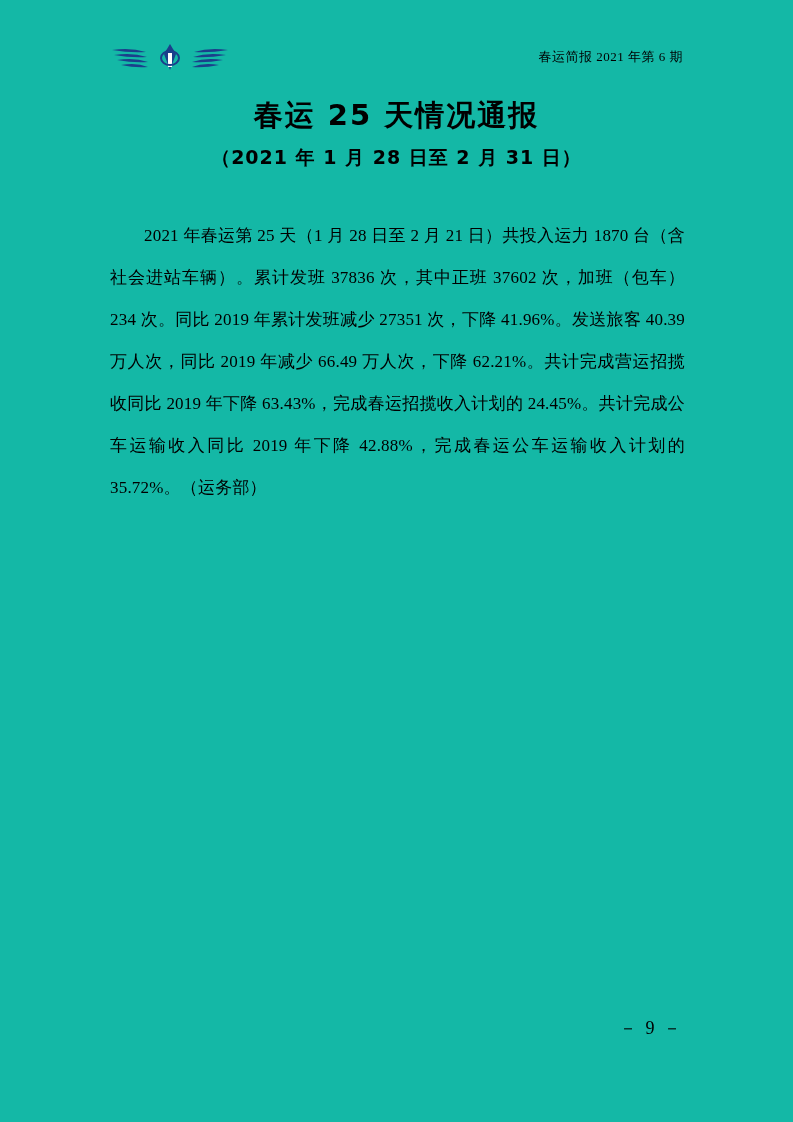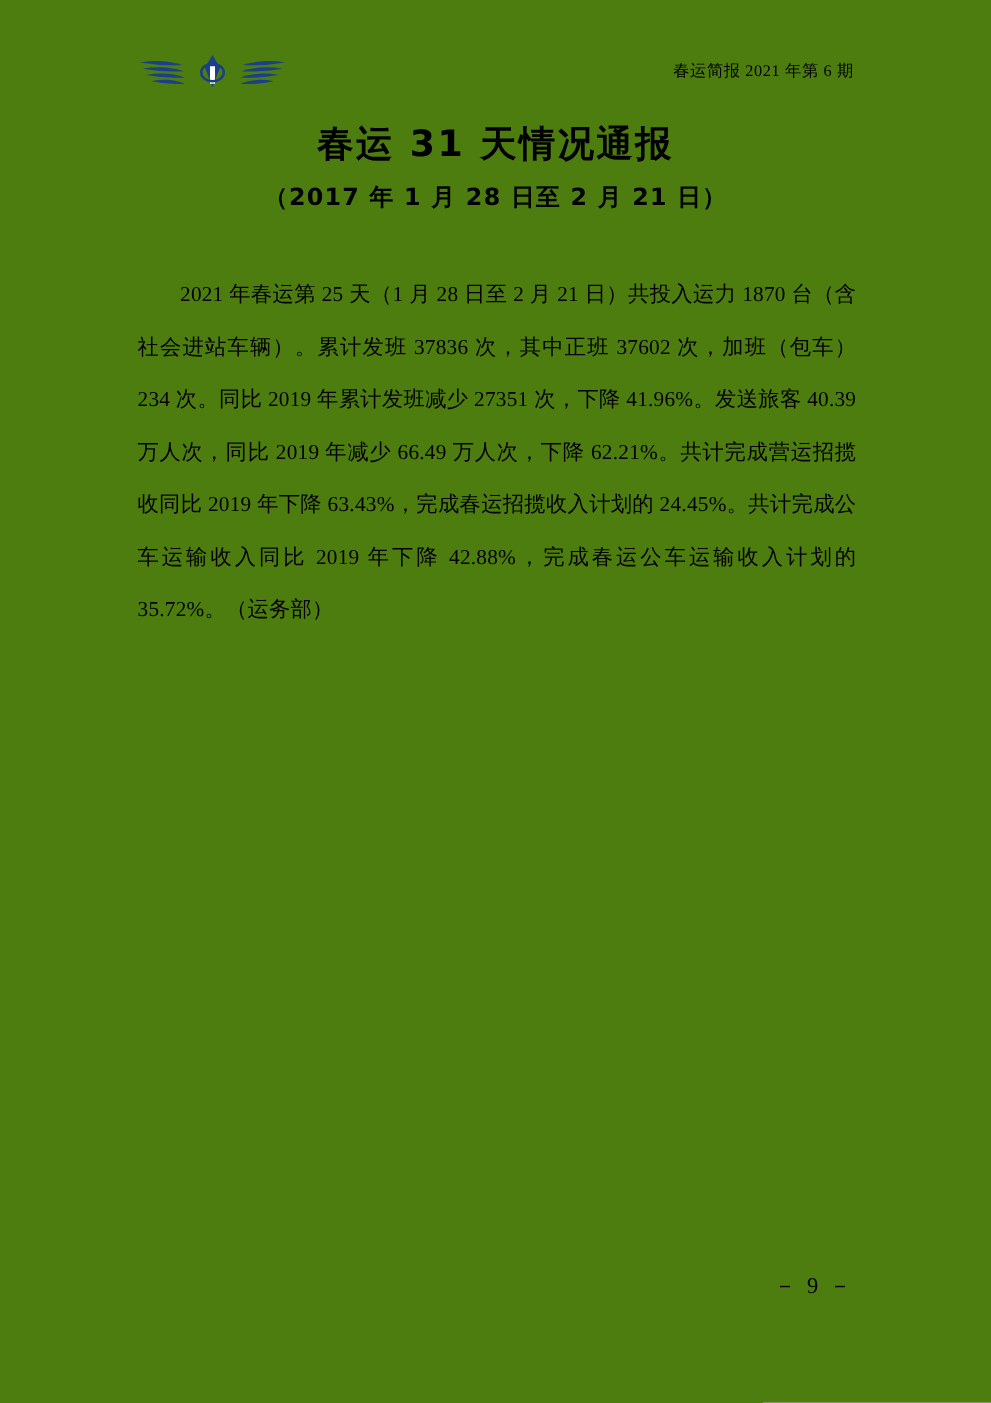--- a/index.html
+++ b/index.html
@@ -6,21 +6,21 @@
     margin: 0;
     padding: 0;
     background: #b0b0b0;
   }
   body {
     font-family: "Liberation Serif", serif;
   }
   .page {
     width: 793px;
     height: 1122px;
-    background: #4d7c0f;
+    background: #14b8a6;
     position: relative;
     margin: 0 auto;
     overflow: hidden;
     box-sizing: border-box;
   }
   .header {
     position: absolute;
     top: 40px;
     left: 110px;
     right: 110px;
@@ -110,20 +110,20 @@
           <path d="M116 15 q-18 -3 -33 2 q16 1 33 -2 z"></path>
           <path d="M113 20 q-17 -3 -31 2 q15 1 31 -2 z"></path>
           <path d="M109 25 q-15 -3 -27 2 q13 1 27 -2 z"></path>
           <ellipse cx="60" cy="18" rx="9" ry="7" fill="none" stroke="#1b3f8b" stroke-width="2"></ellipse>
         </g>
       </svg>
     </span>
     <span class="header-title">春运简报 2021 年第 6 期</span>
   </div>
 
-  <div class="doc-title">春运 31 天情况通报</div>
-  <div class="doc-subtitle">（2017 年 1 月 28 日至 2 月 21 日）</div>
+  <div class="doc-title">春运 25 天情况通报</div>
+  <div class="doc-subtitle">（2021 年 1 月 28 日至 2 月 31 日）</div>
 
   <div class="body-text">2021 年春运第 25 天（1 月 28 日至 2 月 21 日）共投入运力 1870 台（含社会进站车辆）。累计发班 37836 次，其中正班 37602 次，加班（包车）234 次。同比 2019 年累计发班减少 27351 次，下降 41.96%。发送旅客 40.39 万人次，同比 2019 年减少 66.49 万人次，下降 62.21%。共计完成营运招揽收同比 2019 年下降 63.43%，完成春运招揽收入计划的 24.45%。共计完成公车运输收入同比 2019 年下降 42.88%，完成春运公车运输收入计划的 35.72%。（运务部）</div>
 
   <div class="page-number">－ 9 －</div>
 
 </div>
 
 </body></html>

